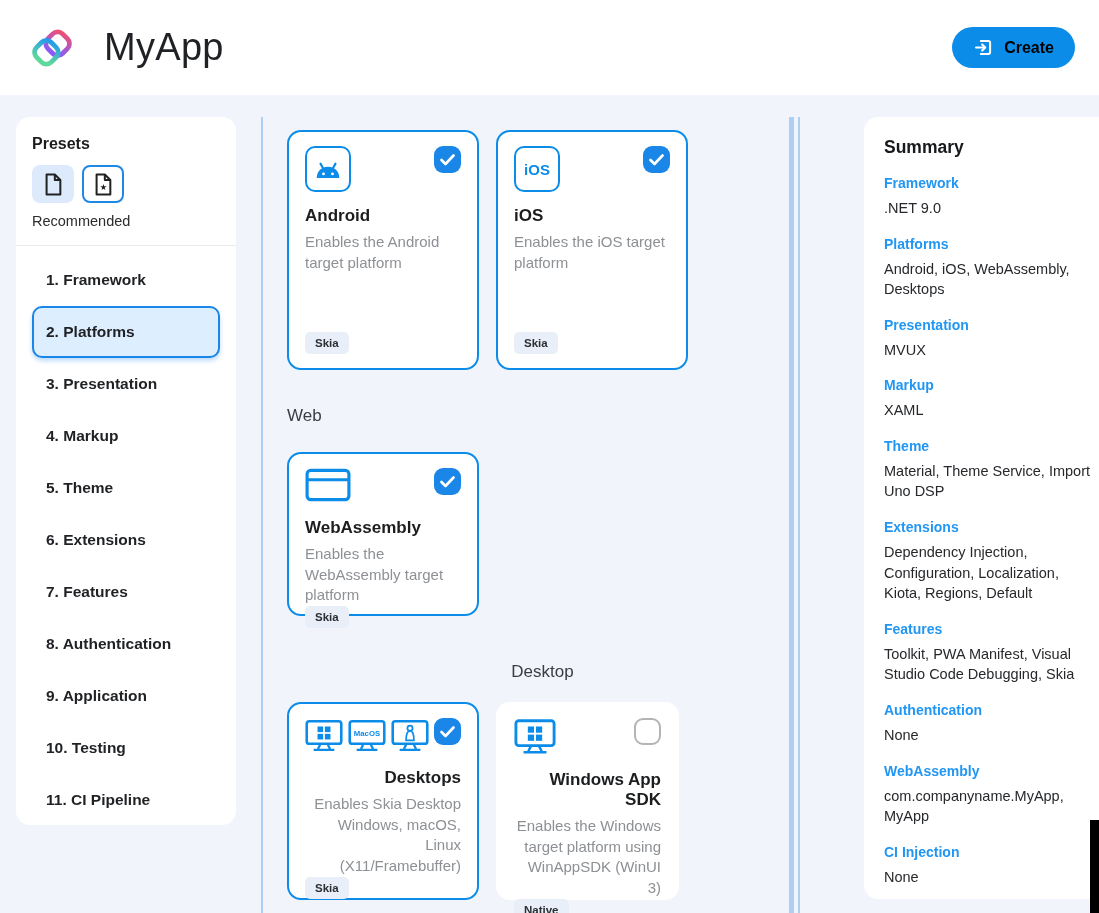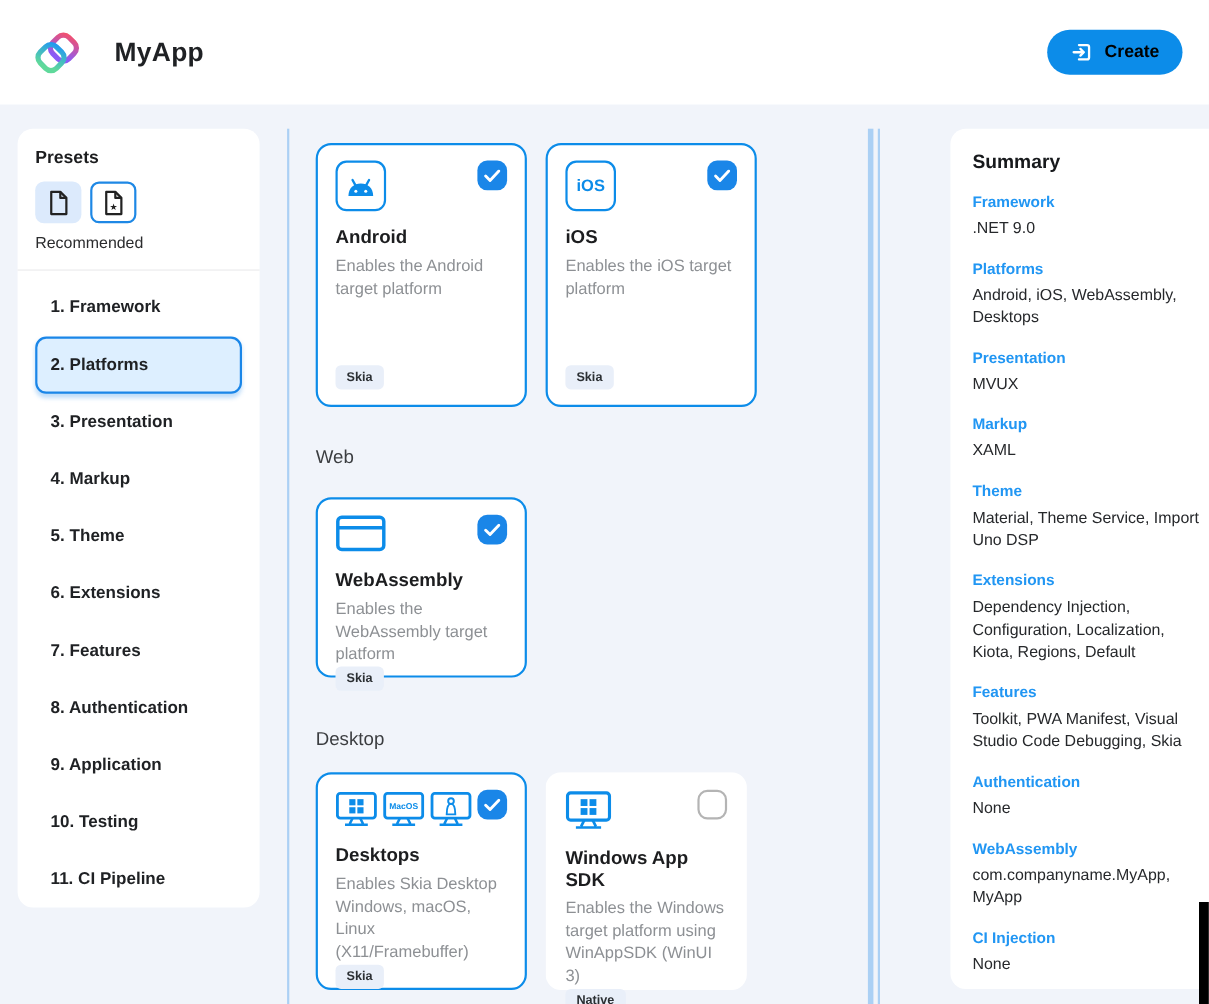--- a/index.html
+++ b/index.html
@@ -12,21 +12,21 @@
     color:#202124;
   }
 
   
   .header {
     height:95px; background:#fff;
     display:flex; align-items:center;
     padding:0 24px;
   }
   .logo { width:52px; height:54px; margin-left:2px; flex:none; }
-  .app-title { font-size:24px; font-weight:700; color:#1f2124; margin-left:26px; letter-spacing:.3px; }
+  .app-title { font-size:38px; font-weight:400; color:#1f2124; margin-left:26px; letter-spacing:.3px; }
   .create-btn {
     margin-left:auto;
     background:#0c8ce9; color:#000000;
     border:none; border-radius:21px;
     height:41px; padding:0 21px;
     font-size:16px; font-weight:700;
     font-family:inherit;
     display:flex; align-items:center; gap:10px;
     cursor:pointer;
   }
@@ -76,21 +76,21 @@
   .cards-row { display:flex; gap:17px; }
   .card {
     width:192px; background:#fff; border-radius:14px;
     border:2px solid transparent;
     padding:14px 16px; display:flex; flex-direction:column;
     cursor:pointer;
   }
   .card.selected { border-color:#0c8ce9; }
   .h200 { height:240px; }
   .h196 { height:164px; }
-  .h198 { height:198px; }
+  .h198 { height:198px;text-align:right; }
   .w183 { width:183px; }
   .icon-row { display:flex; align-items:flex-start; gap:5px; }
   .check {
     width:27px; height:27px; border-radius:9px;
     background:#1a86e8; margin-left:auto; flex:none;
     display:flex; align-items:center; justify-content:center;
     cursor:pointer;
   }
   .check.off { background:#fff; border:2.5px solid #b4b4b4; }
   .icon-box {
@@ -103,21 +103,21 @@
   .card-desc { font-size:15px; color:#8d9094; line-height:1.38; margin-top:6px; }
   .badge {
     margin-top:auto; align-self:flex-start;
     background:#e9eff9; color:#2b2f33;
     font-size:11.5px; font-weight:700;
     padding:5px 10px; border-radius:5px;
   }
   .section-label { font-size:17px; color:#3b3d40; }
   .lbl-web { margin-top:36px; }
   .gap-web { margin-top:26px; }
-  .lbl-desktop { margin-top:46px; }
+  .lbl-desktop { margin-top:46px;text-align:center; }
   .gap-desktop { margin-top:20px; }
 
   
   .summary {
     position:absolute; left:864px; top:22px;
     width:255px; height:782px;
     background:#fff; border-radius:14px;
     padding:20px;
   }
   .summary-title { font-size:17.5px; font-weight:700; color:#17191c; }

